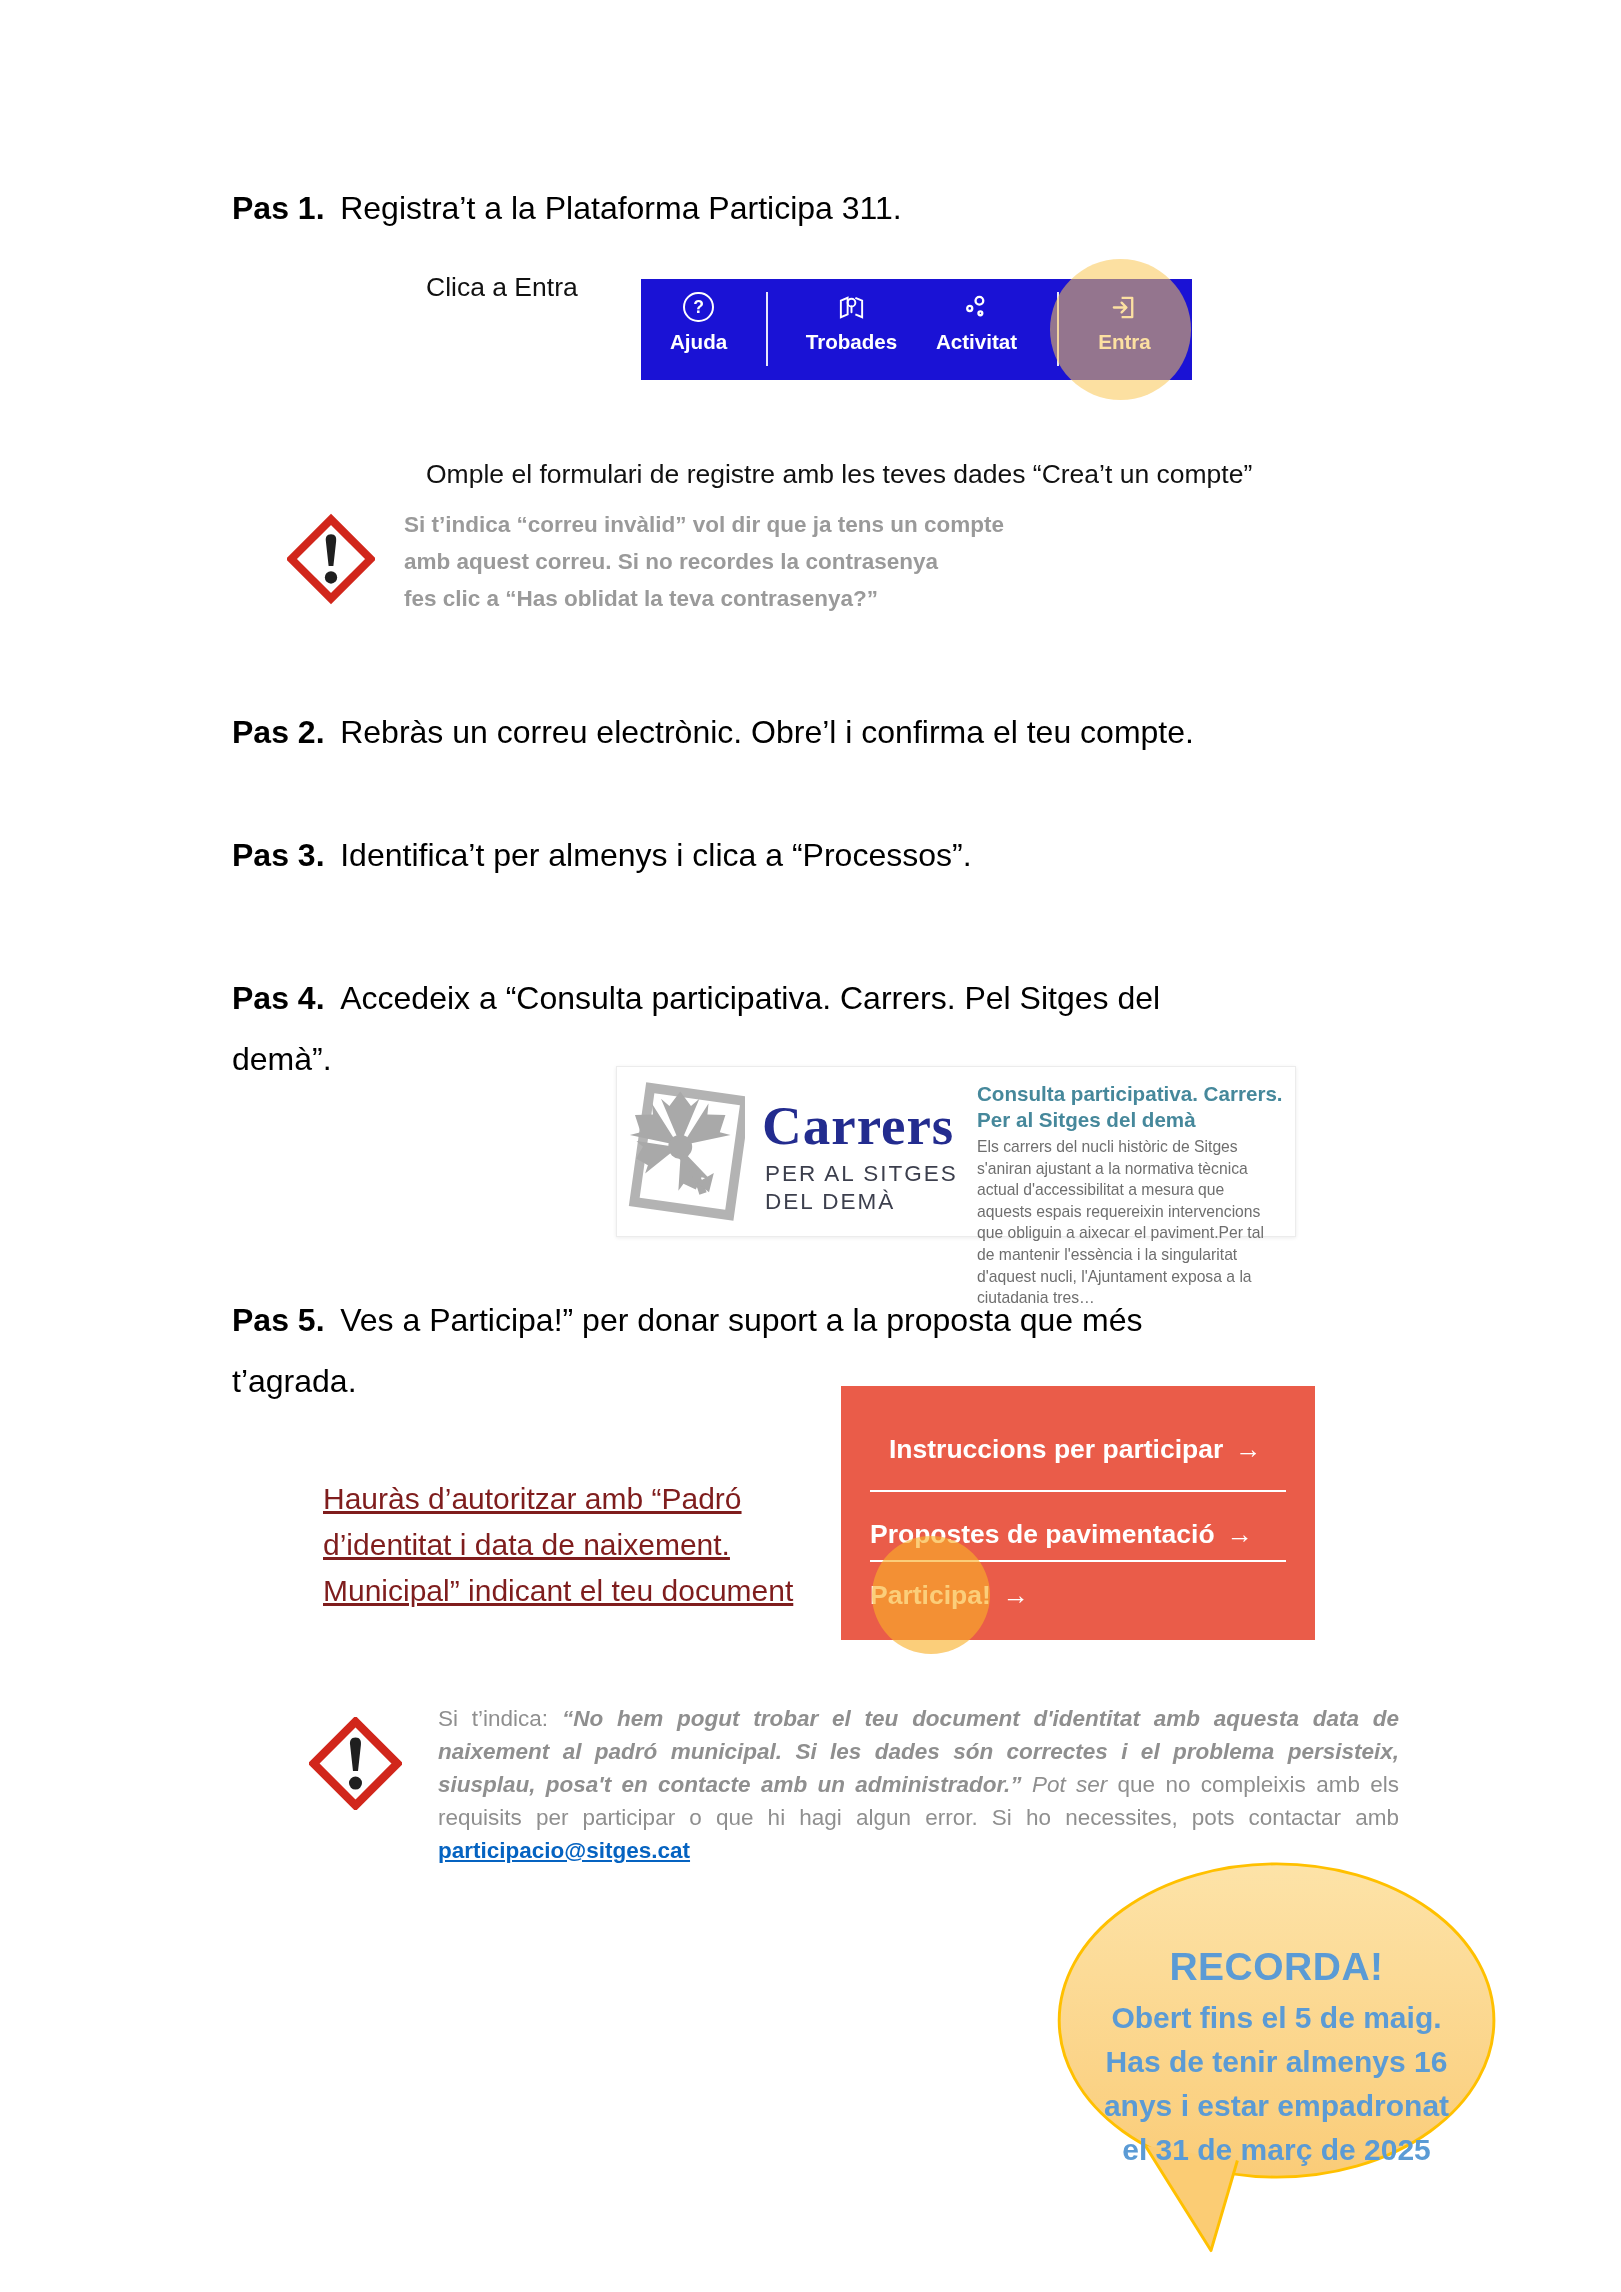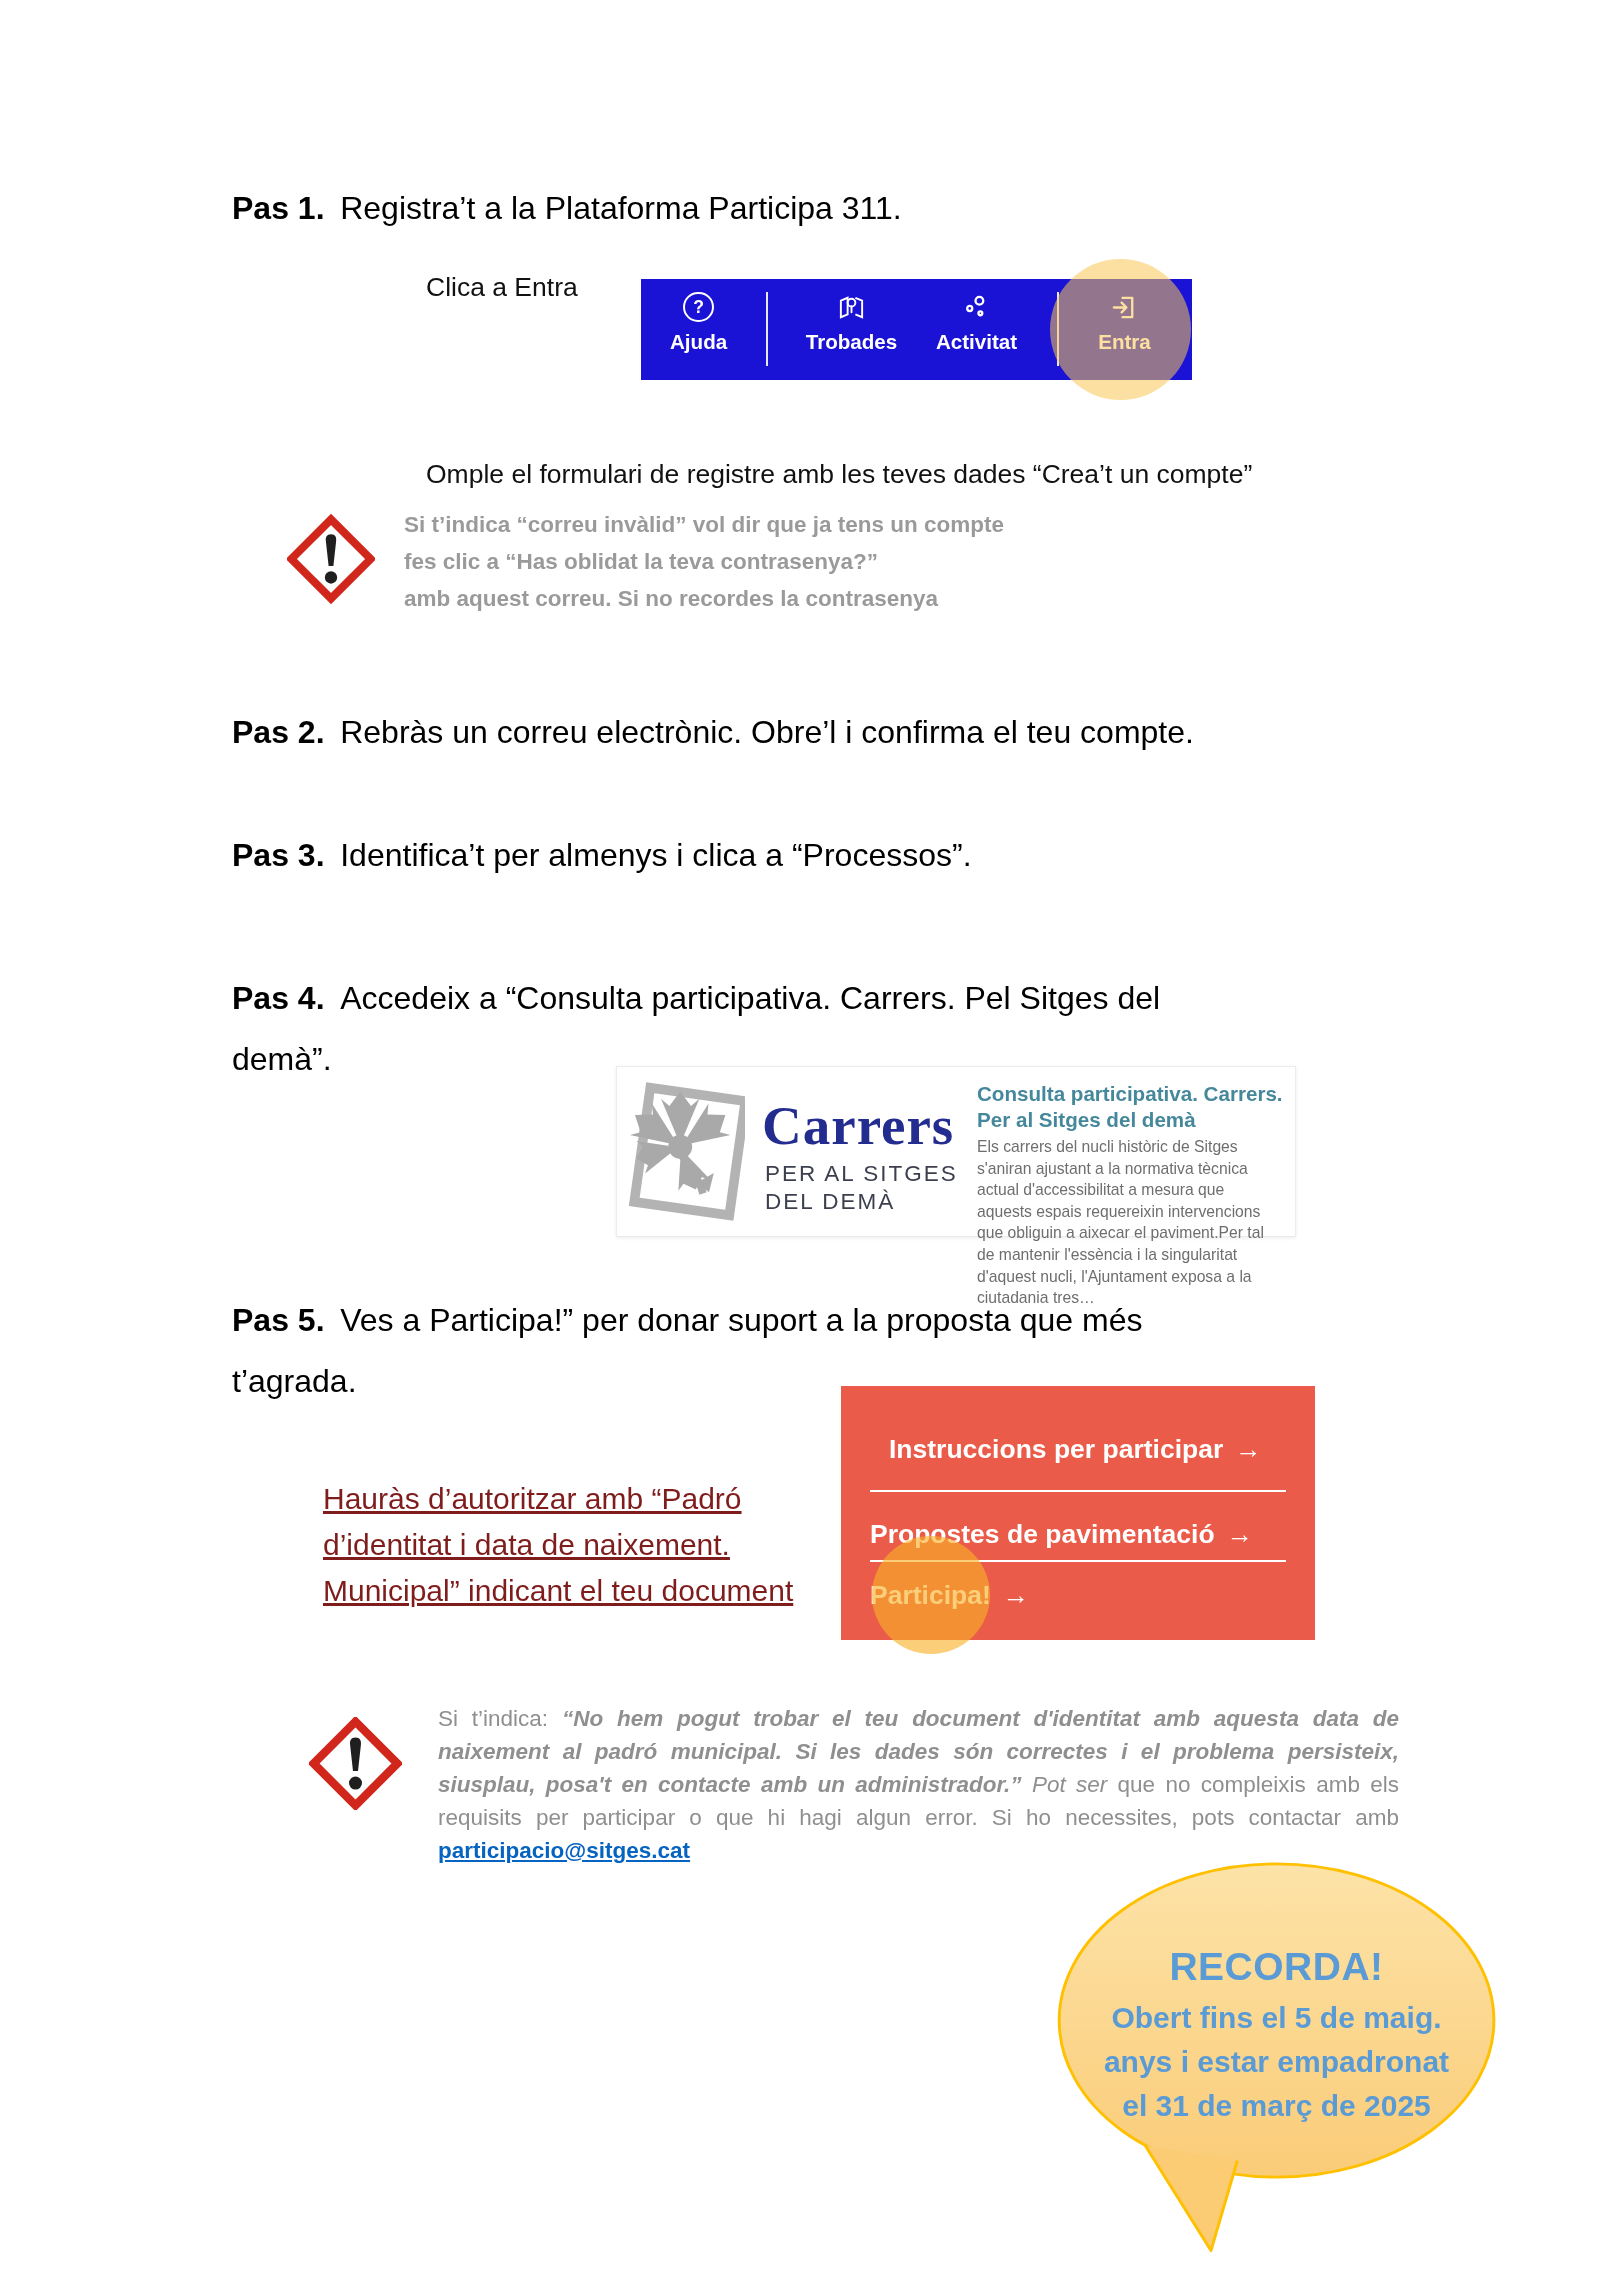--- a/index.html
+++ b/index.html
@@ -106,22 +106,22 @@
 
   <div class="abs" style="left:287px;top:512px;width:88px;height:94px;">
     <svg width="88" height="94" viewBox="0 0 100 100">
       <path d="M50 5 L95 50 L50 95 L5 50 Z" fill="#ffffff" stroke="#d1261b" stroke-width="9" stroke-linejoin="miter"></path>
       <path d="M50 22 C45 22 43.6 25.5 44.2 30 L47.3 58 L52.7 58 L55.8 30 C56.4 25.5 55 22 50 22 Z" fill="#1f1f1f"></path>
       <circle cx="50" cy="71" r="7" fill="#1f1f1f"></circle>
     </svg>
   </div>
   <div class="abs warn-text" style="left:404px;top:506px;">
     <div>Si t’indica “correu invàlid” vol dir que ja tens un compte</div>
+    <div>amb aquest correu. Si no recordes la contrasenya</div>
     <div>fes clic a “Has oblidat la teva contrasenya?”</div>
-    <div>amb aquest correu. Si no recordes la contrasenya</div>
   </div>
 
   <div class="abs step" style="left:232px;top:702px;">
     <span class="lbl">Pas 2.</span><span>Rebràs un correu electrònic. Obre’l i confirma el teu compte.</span>
   </div>
 
   <div class="abs step" style="left:232px;top:825px;">
     <span class="lbl">Pas 3.</span><span>Identifica’t per almenys i clica a “Processos”.</span>
   </div>
 
@@ -209,19 +209,20 @@
           <stop offset="0" stop-color="#fde3a8"></stop>
           <stop offset="1" stop-color="#facc78"></stop>
         </linearGradient>
       </defs>
       <ellipse cx="230" cy="167" rx="222" ry="160" fill="url(#bubbleFill)" stroke="#ffc000" stroke-width="3"></ellipse>
       <path d="M96 295 L163 402 L190 310" fill="#fbcc74" stroke="#ffc000" stroke-width="3" stroke-linejoin="round"></path>
     </svg>
     <div class="abs bubble-text bubble-title" style="left:0;top:88px;width:451px;">RECORDA!</div>
     <div class="abs bubble-text" style="left:0;top:139px;width:451px;">
       <div class="bubble-line">Obert fins el 5 de maig.</div>
+      <div class="bubble-line">Has de tenir almenys 16</div>
       <div class="bubble-line">anys i estar empadronat</div>
       <div class="bubble-line">el 31 de març de 2025</div>
     </div>
   </div>
 
 </div>
 
 
 </body></html>

